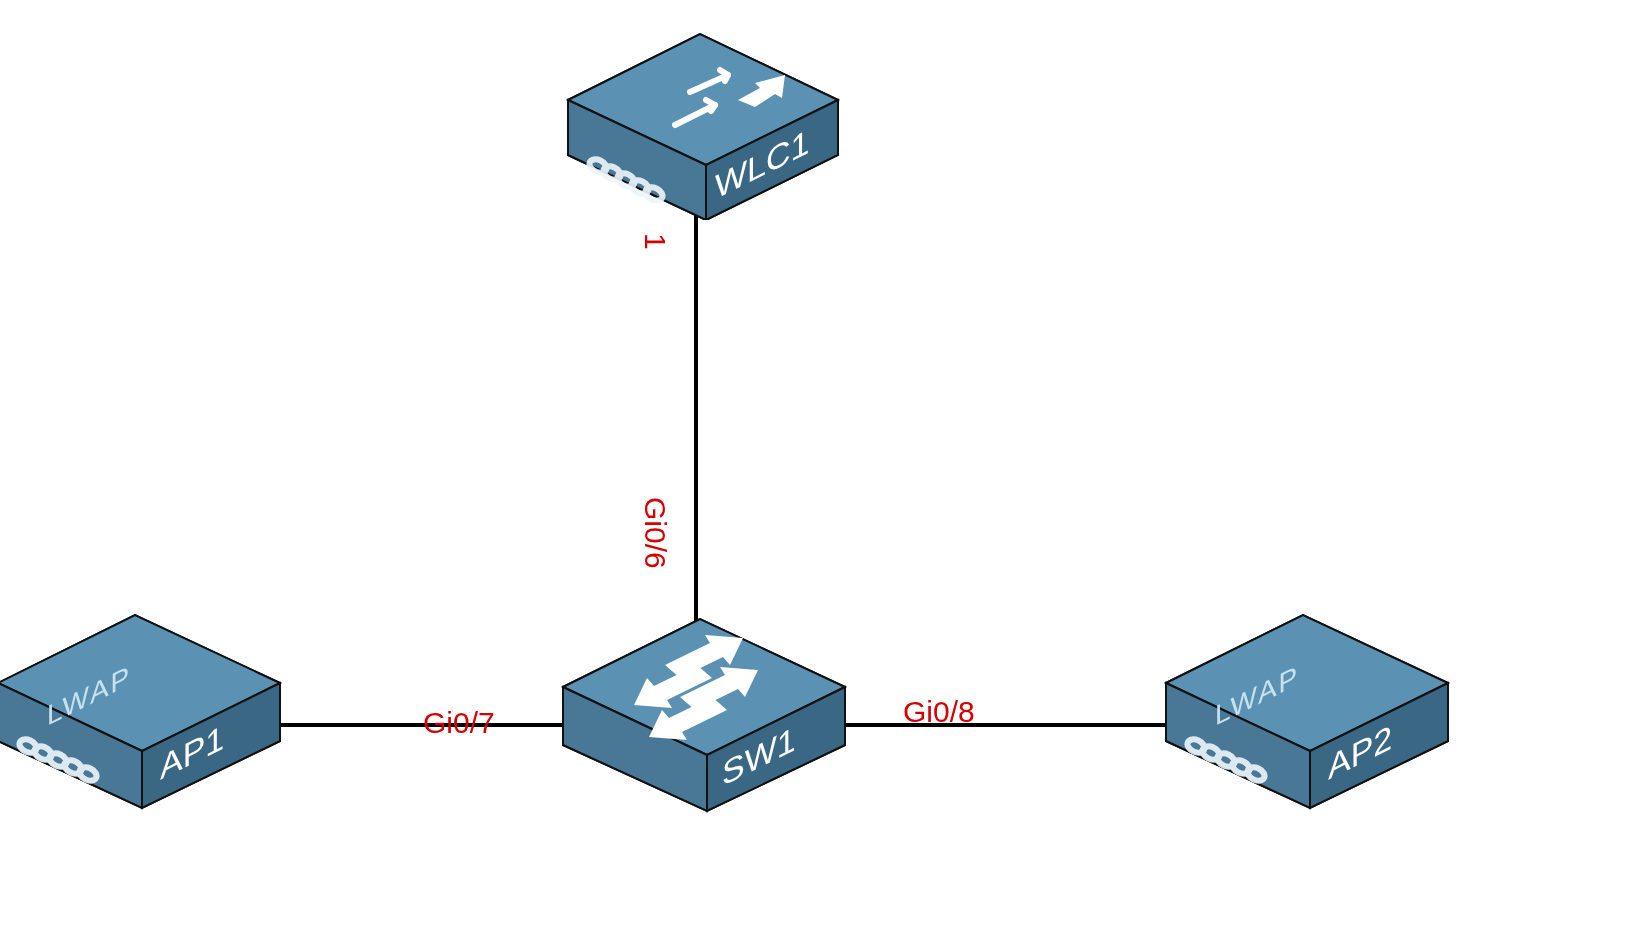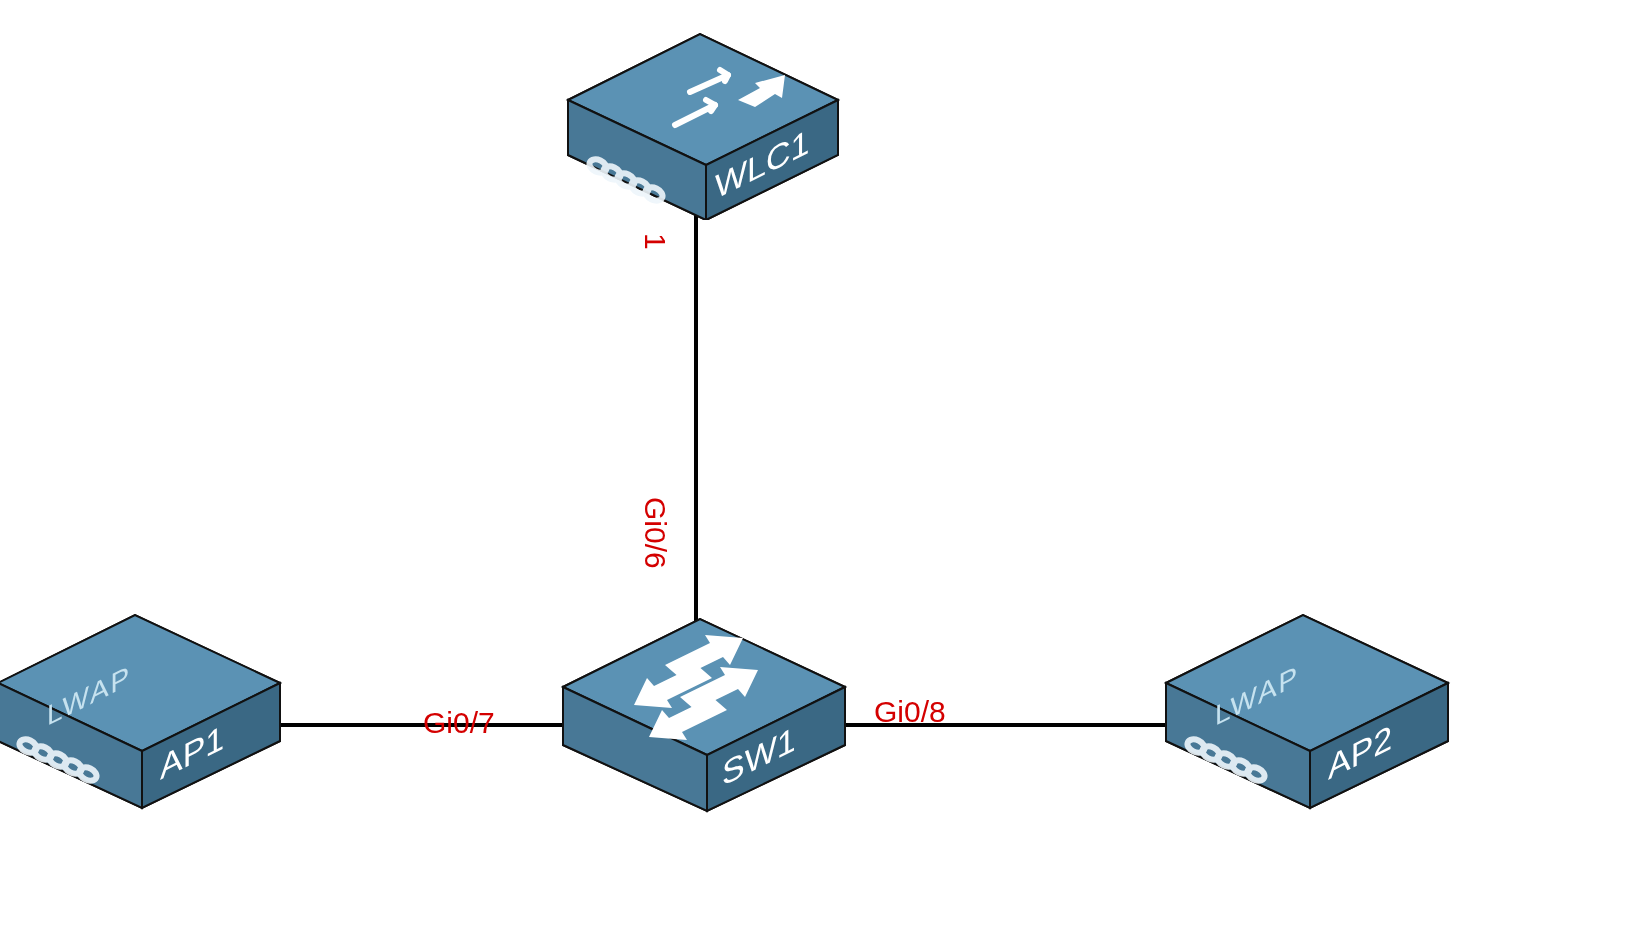--- a/index.html
+++ b/index.html
@@ -61,21 +61,21 @@
   <div class="link" style="left:240px; top:723px; width:370px; height:4px;"></div>
 
   <div class="link" style="left:820px; top:723px; width:370px; height:4px;"></div>
 
   <div class="port-label" style="left:672px; top:233px; transform: rotate(90deg); transform-origin:left top;">1</div>
 
   <div class="port-label" style="left:672px; top:497px; transform: rotate(90deg); transform-origin:left top;">Gi0/6</div>
 
   <div class="port-label" style="left:423px; top:706px;">Gi0/7</div>
 
-  <div class="port-label" style="left:874px; top:695px;">Gi0/8</div>
+  <div class="port-label" style="left:903px; top:695px;">Gi0/8</div>
 
   <div class="device" style="left:560px; top:20px;">
     <svg width="290" height="200" viewBox="0 0 290 200">
 
       <path d="M8 80 L140 14 L278 80 L278 135 L146 200 L8 135 Z" fill="#3f6f8d" stroke="#111" stroke-width="2"></path>
       <path d="M8 80 L140 14 L278 80 L146 145 Z" fill="#5b92b4" stroke="#111" stroke-width="2"></path>
       <path d="M8 80 L146 145 L146 200 L8 135 Z" fill="#487896" stroke="#111" stroke-width="2"></path>
       <path d="M278 80 L146 145 L146 200 L278 135 Z" fill="#3a6884" stroke="#111" stroke-width="2"></path>
 
       <g stroke="#fff" stroke-width="6" fill="none" stroke-linecap="round" stroke-linejoin="round">

